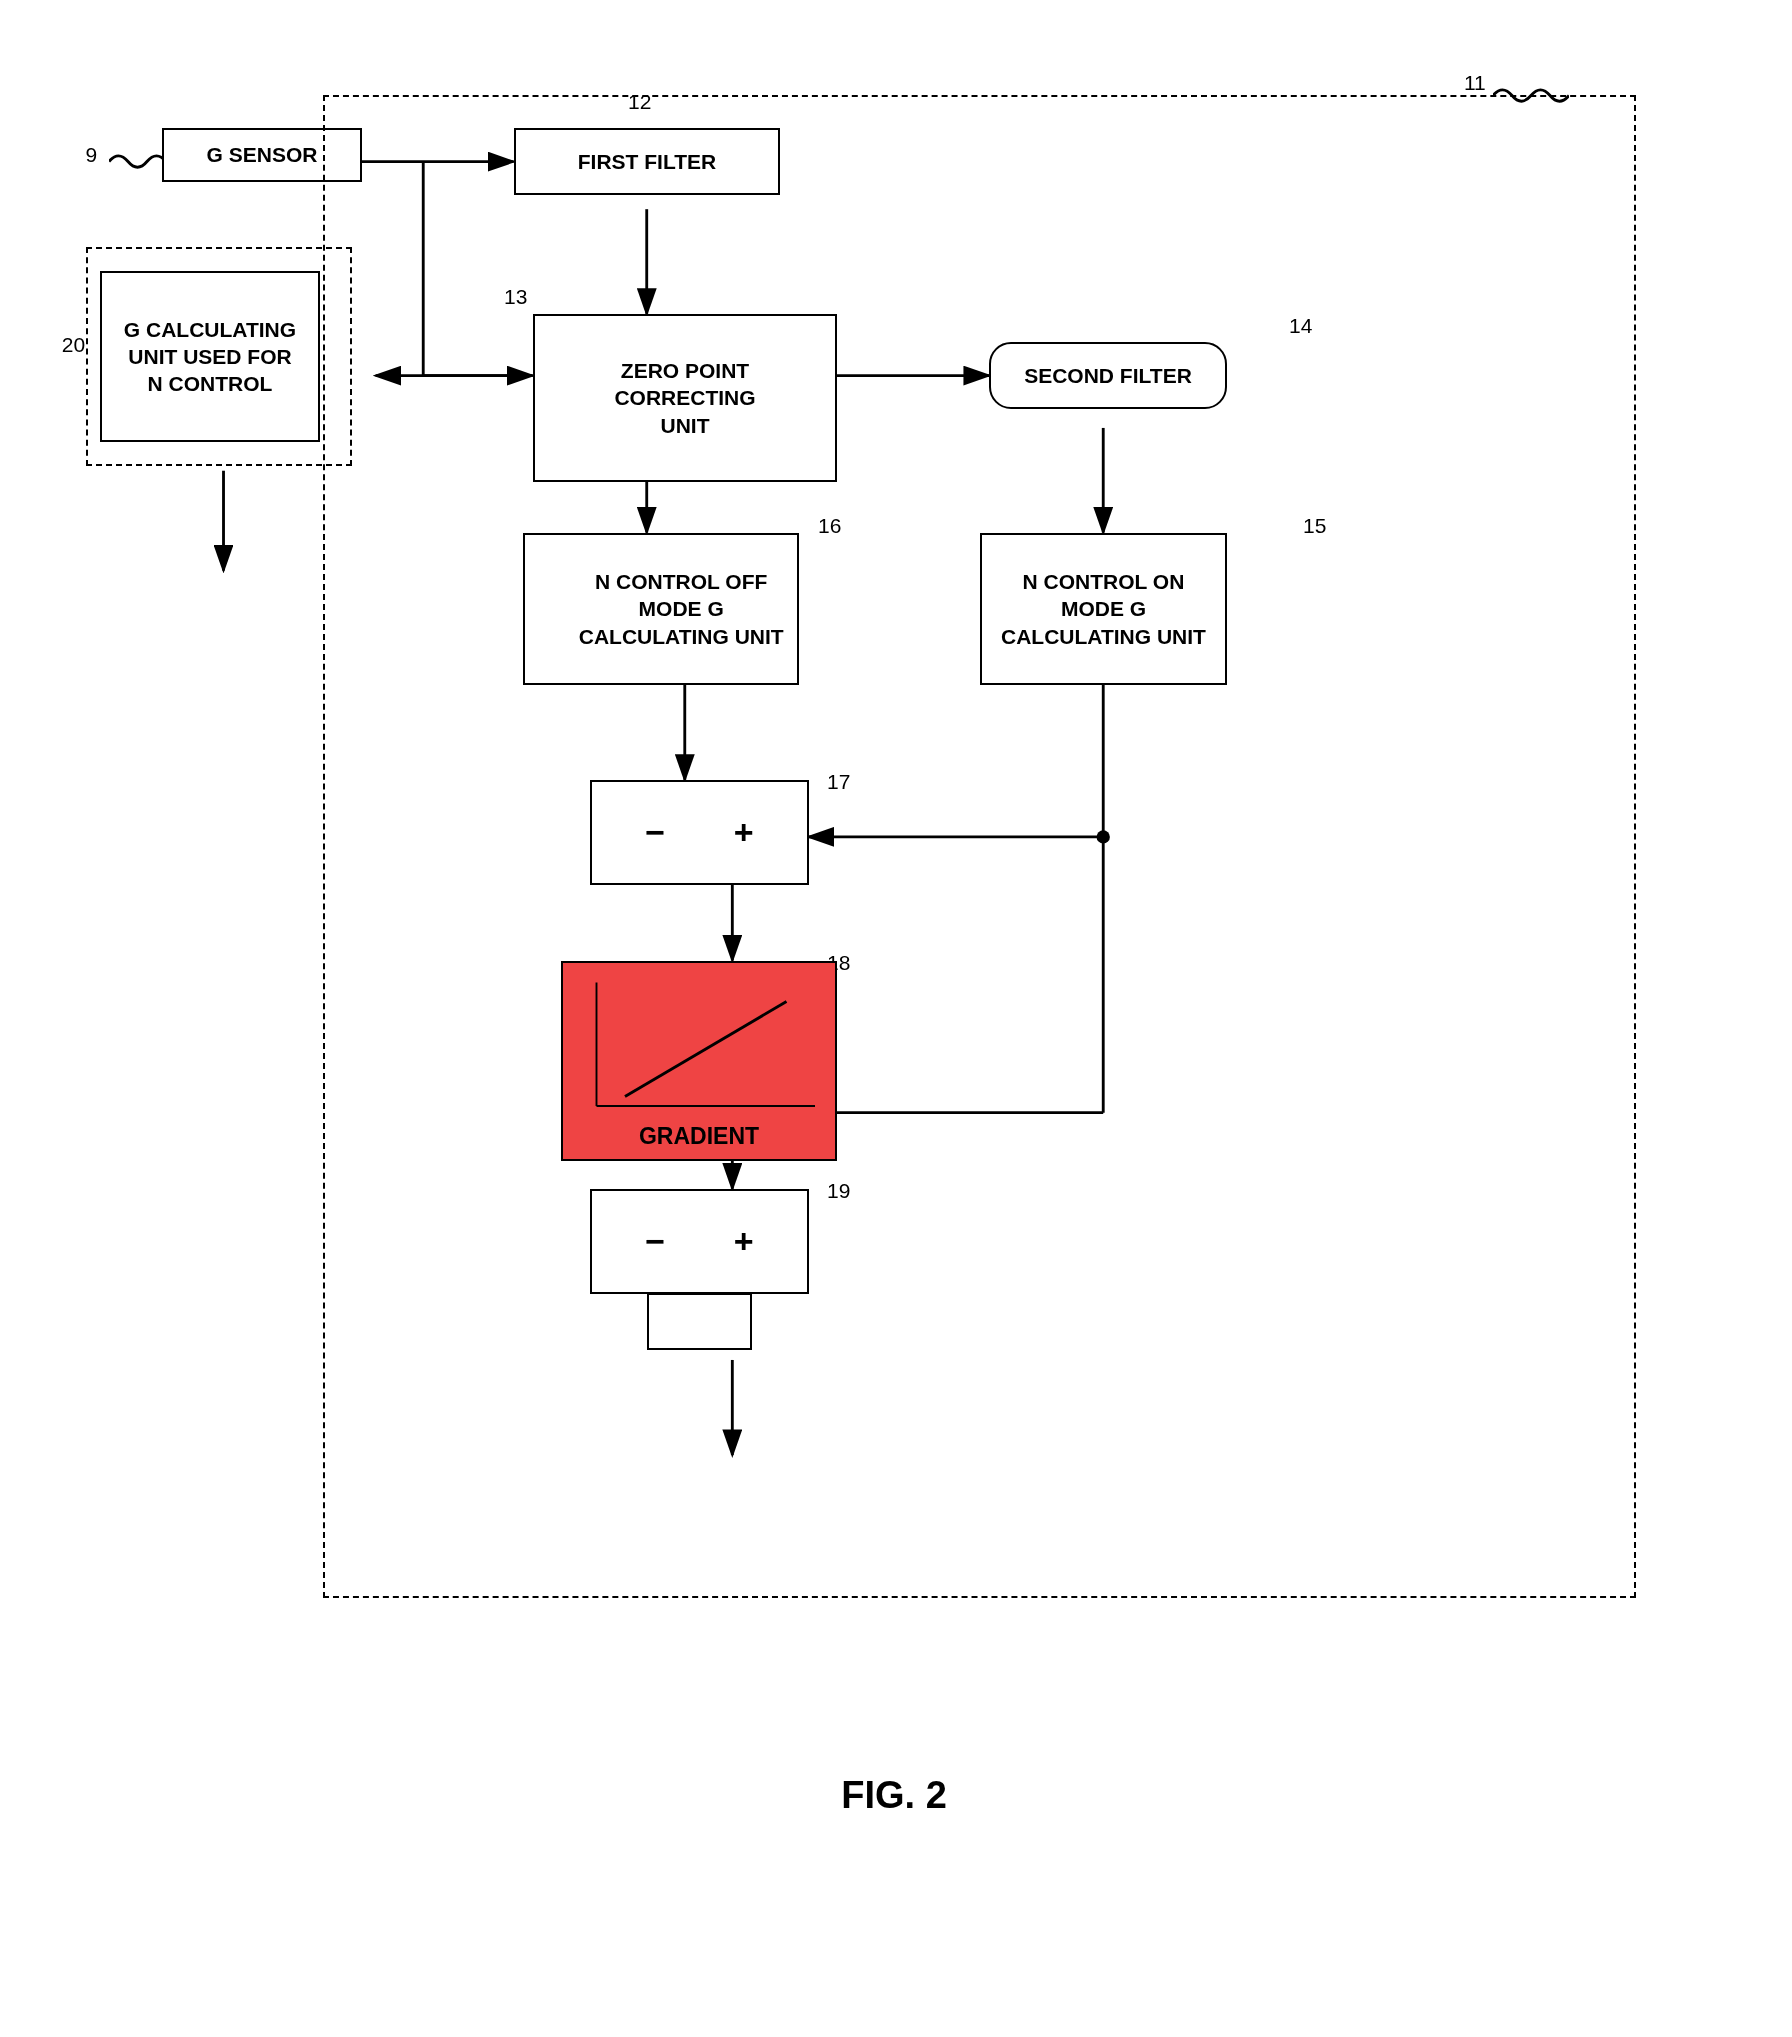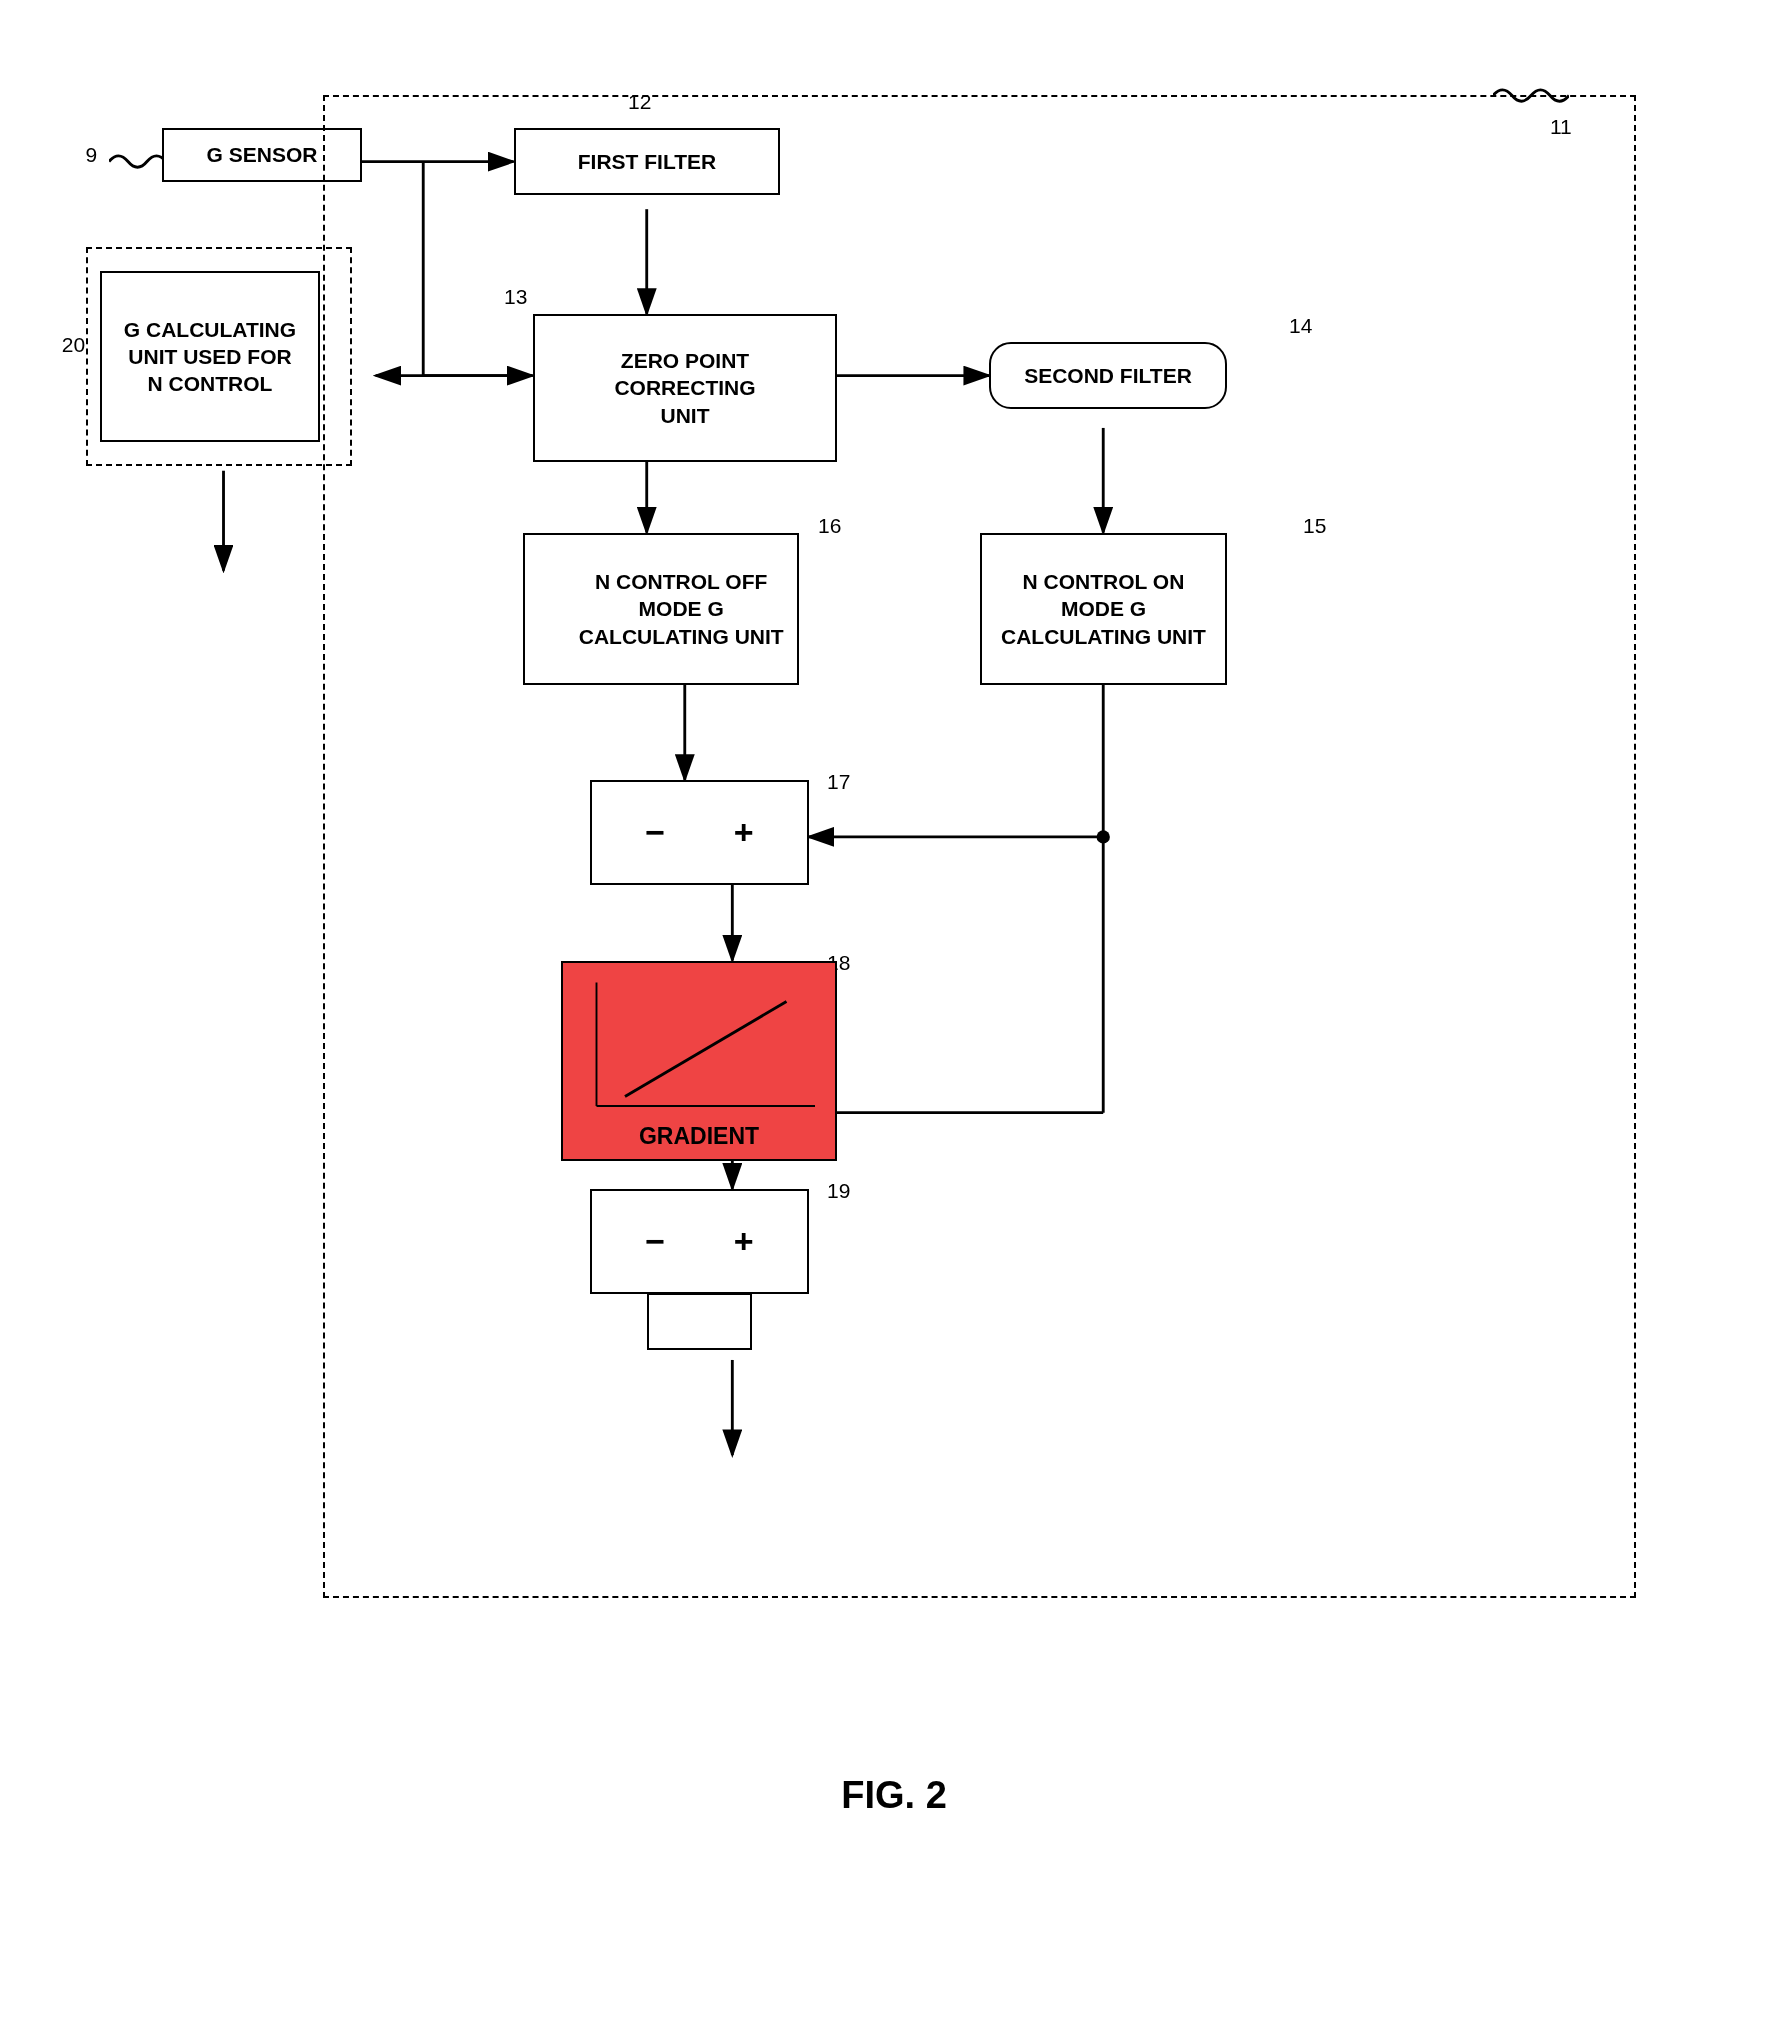--- a/index.html
+++ b/index.html
@@ -169,21 +169,21 @@
   </div>
 
   <span class="ref-num" style="top:52px;left:571px;">12</span>
 
   <div class="block" style="top:90px;left:457px;width:266px;height:67px;">
     <span>FIRST FILTER</span>
   </div>
 
   <span class="ref-num" style="top:247px;left:447px;">13</span>
 
-  <div class="block" style="top:276px;left:476px;width:304px;height:148px;">
+  <div class="block" style="top:276px;left:476px;width:304px;height:168px;">
     <span style="white-space:pre-line;">ZERO POINT
 CORRECTING
 UNIT</span>
   </div>
 
   <span class="ref-num" style="top:276px;left:1232px;">14</span>
 
   <div class="block" style="top:304px;left:932px;width:238px;height:67px;border-radius:22px;">
     <span>SECOND FILTER</span>
   </div>
@@ -237,21 +237,21 @@
 
   <span class="ref-num" style="top:1141px;left:770px;">19</span>
 
   <div class="adder-block" style="top:1151px;left:533px;width:219px;height:105px;">
     <span>−</span>
     <span>+</span>
   </div>
 
   <div style="position:absolute;top:1255px;left:590px;width:105px;height:57px;border:2.9px solid #000;background:#fff;"></div>
 
-  <span class="ref-num" style="top:33px;left:1493px;margin-top:44px;">11</span>
+  <span class="ref-num" style="top:33px;left:1407px;">11</span>
 
   <div class="outer-dashed"></div>
 
   <svg style="position:absolute;top:46px;left:1436px;width:76px;height:23px;" viewBox="0 0 80 24" width="76" height="23">
     <path d="M0,12 Q10,0 20,12 Q30,24 40,12 Q50,0 60,12 Q70,24 80,12" stroke="#000" stroke-width="3" fill="none"></path>
   </svg>
 
   <div class="fig-title">FIG. 2</div>
 
 </div>

